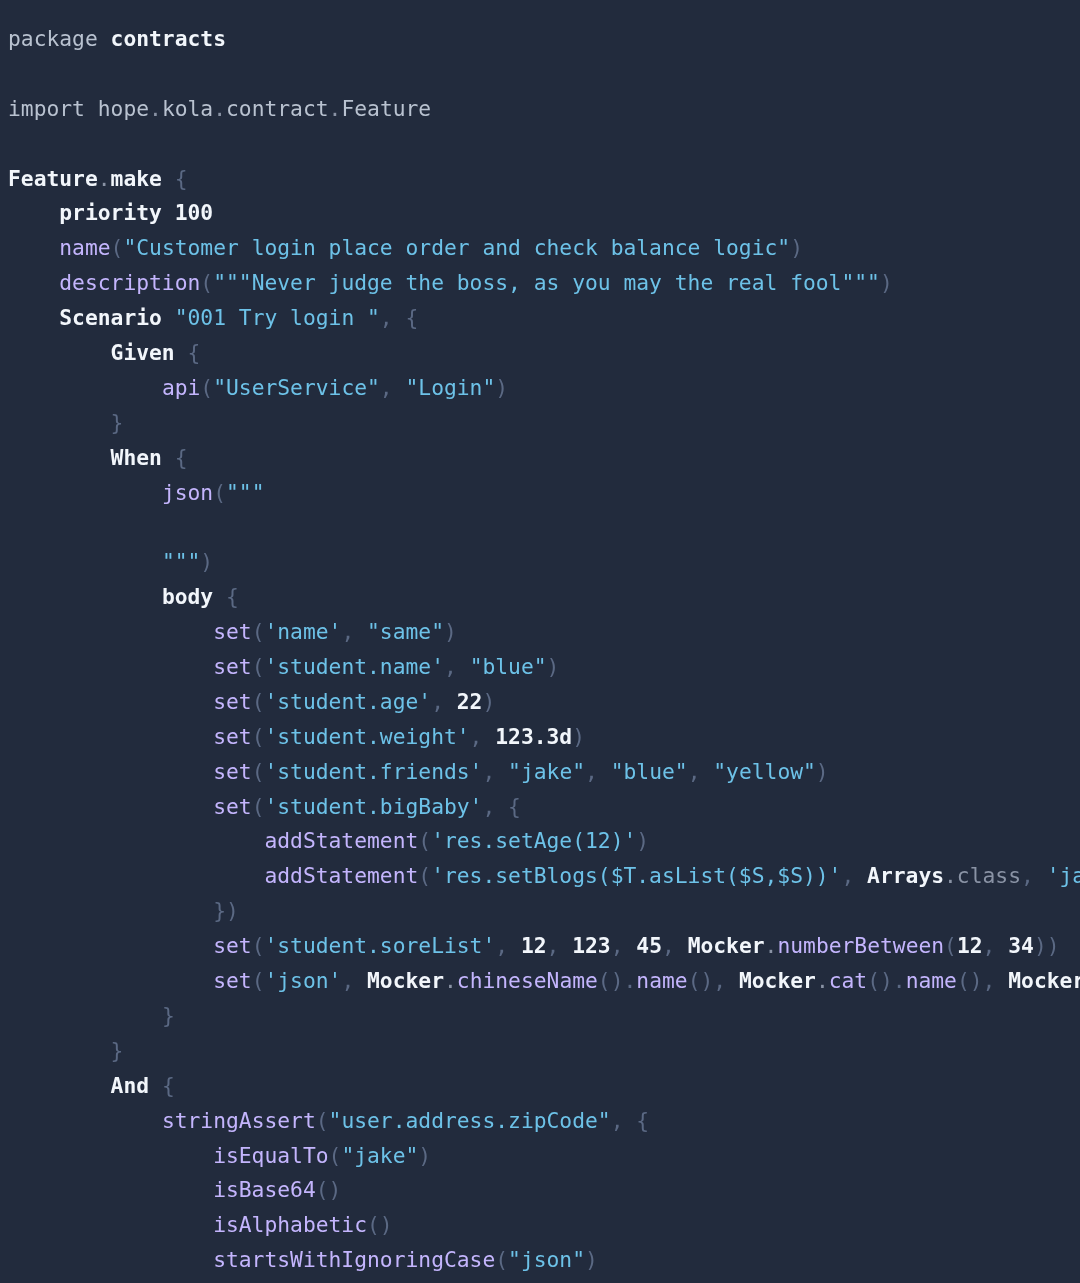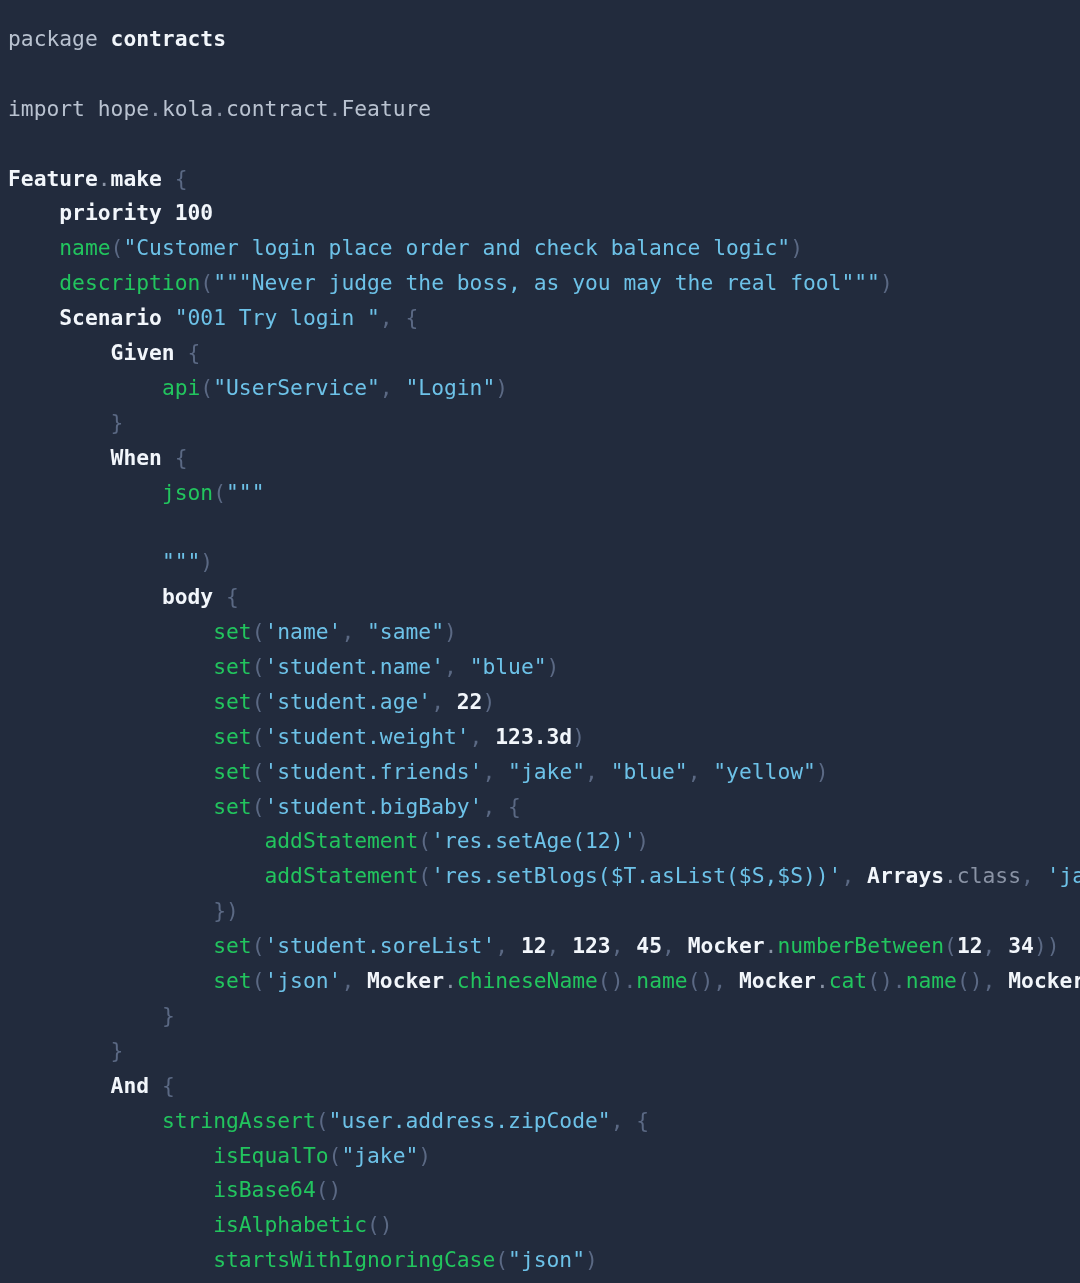--- a/index.html
+++ b/index.html
@@ -31,21 +31,21 @@
     letter-spacing: 0px;
   }
   .line {
     white-space: pre;
     height: 34.9px;
     overflow: visible;
   }
   
   .kw    { color: #f2f6fb; font-weight: bold; }   
   .num   { color: #f2f6fb; font-weight: bold; }   
-  .fn    { color: #22c55e; }                       
+  .fn    { color: #c4b5fd; }                       
   .str   { color: #6dc2e8; }                       
   .punc  { color: #5b6984; }                       
   .plain { color: #b9c2d0; }                       
   .dot   { color: #8a93a5; }                       
 </style>
 </head>
 <body>
 
 <div id="editor">
   <div class="code" id="code-body"><div class="line"><span class="plain">package </span><span class="kw">contracts</span></div><div class="line">&nbsp;</div><div class="line"><span class="plain">import </span><span class="plain">hope</span><span class="dot">.</span><span class="plain">kola</span><span class="dot">.</span><span class="plain">contract</span><span class="dot">.</span><span class="plain">Feature</span></div><div class="line">&nbsp;</div><div class="line"><span class="kw">Feature</span><span class="dot">.</span><span class="kw">make</span><span class="plain"> </span><span class="punc">{</span></div><div class="line"><span class="plain">    </span><span class="kw">priority </span><span class="num">100</span></div><div class="line"><span class="plain">    </span><span class="fn">name</span><span class="punc">(</span><span class="str">"Customer login place order and check balance logic"</span><span class="punc">)</span></div><div class="line"><span class="plain">    </span><span class="fn">description</span><span class="punc">(</span><span class="str">"""Never judge the boss, as you may the real fool"""</span><span class="punc">)</span></div><div class="line"><span class="plain">    </span><span class="kw">Scenario </span><span class="str">"001 Try login "</span><span class="punc">, {</span></div><div class="line"><span class="plain">        </span><span class="kw">Given </span><span class="punc">{</span></div><div class="line"><span class="plain">            </span><span class="fn">api</span><span class="punc">(</span><span class="str">"UserService"</span><span class="punc">, </span><span class="str">"Login"</span><span class="punc">)</span></div><div class="line"><span class="plain">        </span><span class="punc">}</span></div><div class="line"><span class="plain">        </span><span class="kw">When </span><span class="punc">{</span></div><div class="line"><span class="plain">            </span><span class="fn">json</span><span class="punc">(</span><span class="str">"""</span></div><div class="line">&nbsp;</div><div class="line"><span class="plain">            </span><span class="str">"""</span><span class="punc">)</span></div><div class="line"><span class="plain">            </span><span class="kw">body </span><span class="punc">{</span></div><div class="line"><span class="plain">                </span><span class="fn">set</span><span class="punc">(</span><span class="str">'name'</span><span class="punc">, </span><span class="str">"same"</span><span class="punc">)</span></div><div class="line"><span class="plain">                </span><span class="fn">set</span><span class="punc">(</span><span class="str">'student.name'</span><span class="punc">, </span><span class="str">"blue"</span><span class="punc">)</span></div><div class="line"><span class="plain">                </span><span class="fn">set</span><span class="punc">(</span><span class="str">'student.age'</span><span class="punc">, </span><span class="num">22</span><span class="punc">)</span></div><div class="line"><span class="plain">                </span><span class="fn">set</span><span class="punc">(</span><span class="str">'student.weight'</span><span class="punc">, </span><span class="num">123.3d</span><span class="punc">)</span></div><div class="line"><span class="plain">                </span><span class="fn">set</span><span class="punc">(</span><span class="str">'student.friends'</span><span class="punc">, </span><span class="str">"jake"</span><span class="punc">, </span><span class="str">"blue"</span><span class="punc">, </span><span class="str">"yellow"</span><span class="punc">)</span></div><div class="line"><span class="plain">                </span><span class="fn">set</span><span class="punc">(</span><span class="str">'student.bigBaby'</span><span class="punc">, {</span></div><div class="line"><span class="plain">                    </span><span class="fn">addStatement</span><span class="punc">(</span><span class="str">'res.setAge(12)'</span><span class="punc">)</span></div><div class="line"><span class="plain">                    </span><span class="fn">addStatement</span><span class="punc">(</span><span class="str">'res.setBlogs($T.asList($S,$S))'</span><span class="punc">, </span><span class="kw">Arrays</span><span class="dot">.class</span><span class="punc">, </span><span class="str">'jake'</span></div><div class="line"><span class="plain">                </span><span class="punc">})</span></div><div class="line"><span class="plain">                </span><span class="fn">set</span><span class="punc">(</span><span class="str">'student.soreList'</span><span class="punc">, </span><span class="num">12</span><span class="punc">, </span><span class="num">123</span><span class="punc">, </span><span class="num">45</span><span class="punc">, </span><span class="kw">Mocker</span><span class="dot">.</span><span class="fn">numberBetween</span><span class="punc">(</span><span class="num">12</span><span class="punc">, </span><span class="num">34</span><span class="punc">))</span></div><div class="line"><span class="plain">                </span><span class="fn">set</span><span class="punc">(</span><span class="str">'json'</span><span class="punc">, </span><span class="kw">Mocker</span><span class="dot">.</span><span class="fn">chineseName</span><span class="punc">().</span><span class="fn">name</span><span class="punc">()</span><span class="punc">, </span><span class="kw">Mocker</span><span class="dot">.</span><span class="fn">cat</span><span class="punc">().</span><span class="fn">name</span><span class="punc">()</span><span class="punc">, </span><span class="kw">Mocker</span></div><div class="line"><span class="plain">            </span><span class="punc">}</span></div><div class="line"><span class="plain">        </span><span class="punc">}</span></div><div class="line"><span class="plain">        </span><span class="kw">And </span><span class="punc">{</span></div><div class="line"><span class="plain">            </span><span class="fn">stringAssert</span><span class="punc">(</span><span class="str">"user.address.zipCode"</span><span class="punc">, {</span></div><div class="line"><span class="plain">                </span><span class="fn">isEqualTo</span><span class="punc">(</span><span class="str">"jake"</span><span class="punc">)</span></div><div class="line"><span class="plain">                </span><span class="fn">isBase64</span><span class="punc">()</span></div><div class="line"><span class="plain">                </span><span class="fn">isAlphabetic</span><span class="punc">()</span></div><div class="line"><span class="plain">                </span><span class="fn">startsWithIgnoringCase</span><span class="punc">(</span><span class="str">"json"</span><span class="punc">)</span></div><div class="line"><span class="plain">            </span><span class="punc">})</span></div></div>

